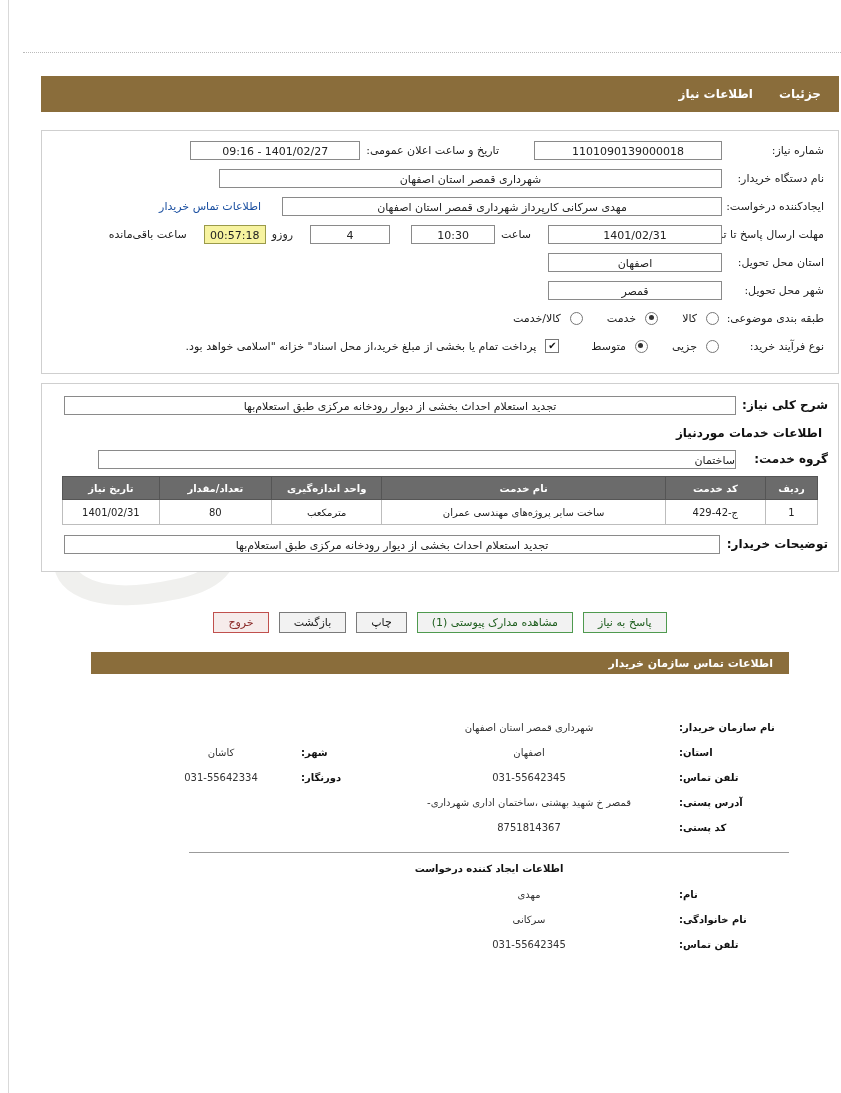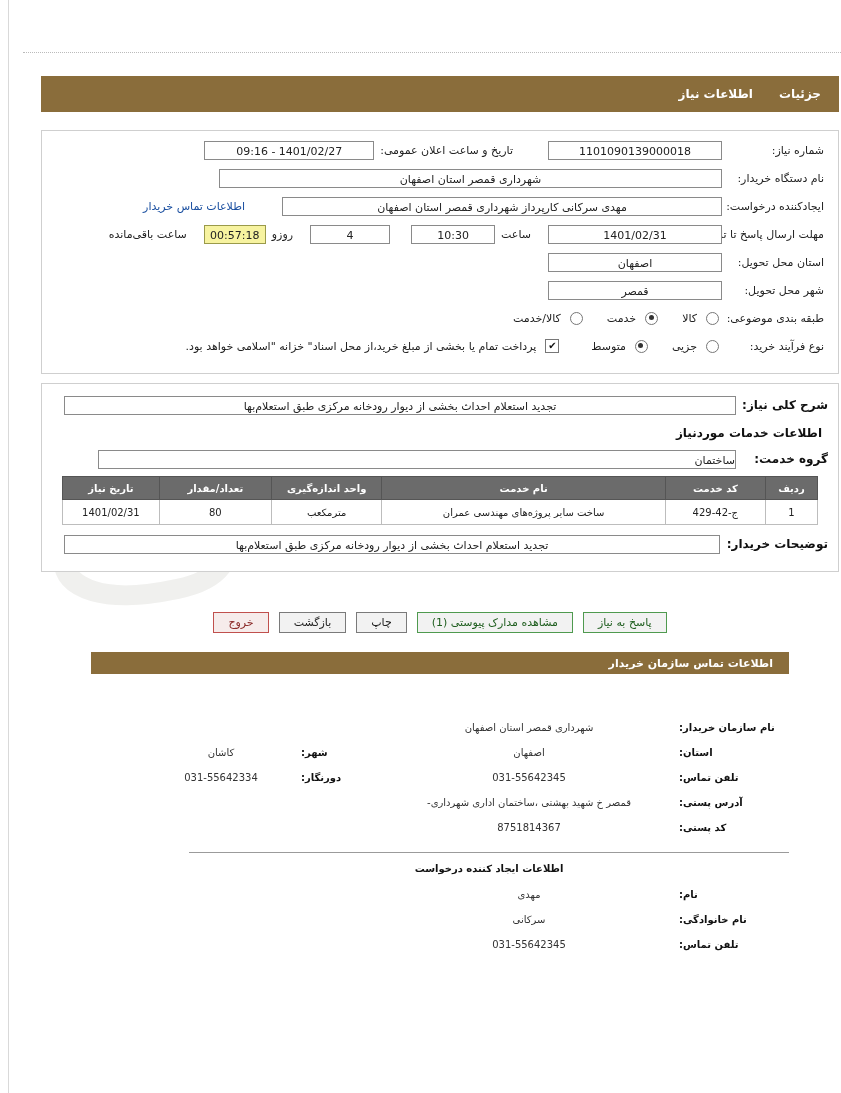--- a/index.html
+++ b/index.html
@@ -303,34 +303,34 @@
 
     <div class="hdr-bar">
       <span class="tab">جزئیات</span>
       <span class="tab">اطلاعات نیاز</span>
     </div>
 
     <div class="panel">
 
       <div class="row">
         <div class="lbl w100">شماره نیاز:</div>
-        <div class="fld" style="width:174px">1101090139000018</div>
+        <div class="fld" style="width:188px">1101090139000018</div>
         <div class="inline-lbl" style="margin-right:24px">تاریخ و ساعت اعلان عمومی:</div>
         <div class="fld" style="width:170px">1401/02/27 - 09:16</div>
       </div>
 
       <div class="row">
         <div class="lbl w100">نام دستگاه خریدار:</div>
         <div class="fld" style="width:503px">شهرداری قمصر استان اصفهان</div>
       </div>
 
       <div class="row">
         <div class="lbl w100" style="line-height:13px;">ایجادکننده درخواست:</div>
         <div class="fld" style="width:440px">مهدی سرکانی کارپرداز شهرداری قمصر استان اصفهان</div>
-        <a class="link" style="margin-right:26px" href="#">اطلاعات تماس خریدار</a>
+        <a class="link" style="margin-right:10px" href="#">اطلاعات تماس خریدار</a>
       </div>
 
       <div class="row">
         <div class="lbl w100" style="line-height:13px;">مهلت ارسال پاسخ تا تاریخ:</div>
         <div class="fld" style="width:174px">1401/02/31</div>
         <div class="inline-lbl">ساعت</div>
         <div class="fld" style="width:84px">10:30</div>
         <div class="fld" style="width:80px;margin-right:10px">4</div>
         <div class="inline-lbl">روزو</div>
         <div class="fld" style="width:62px;background:#f7f3a0;border-color:#9a9a4a">00:57:18</div>

